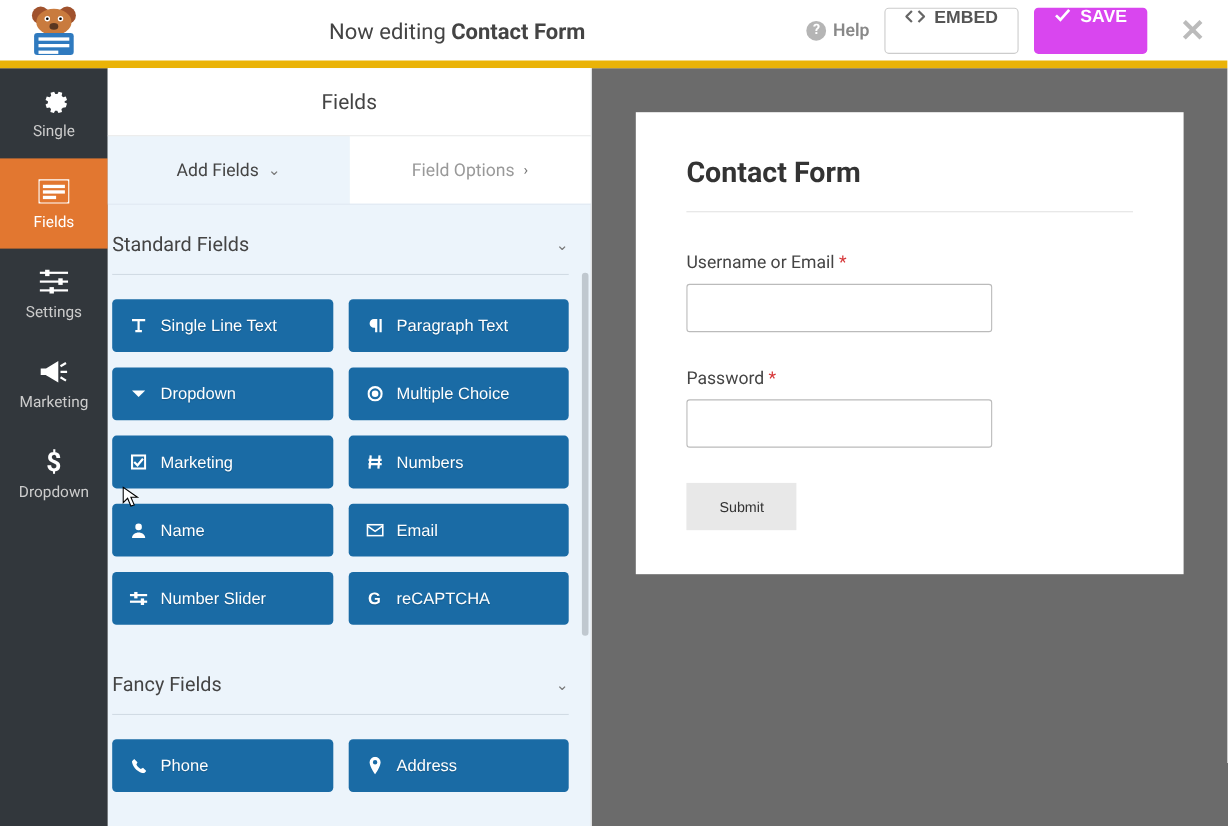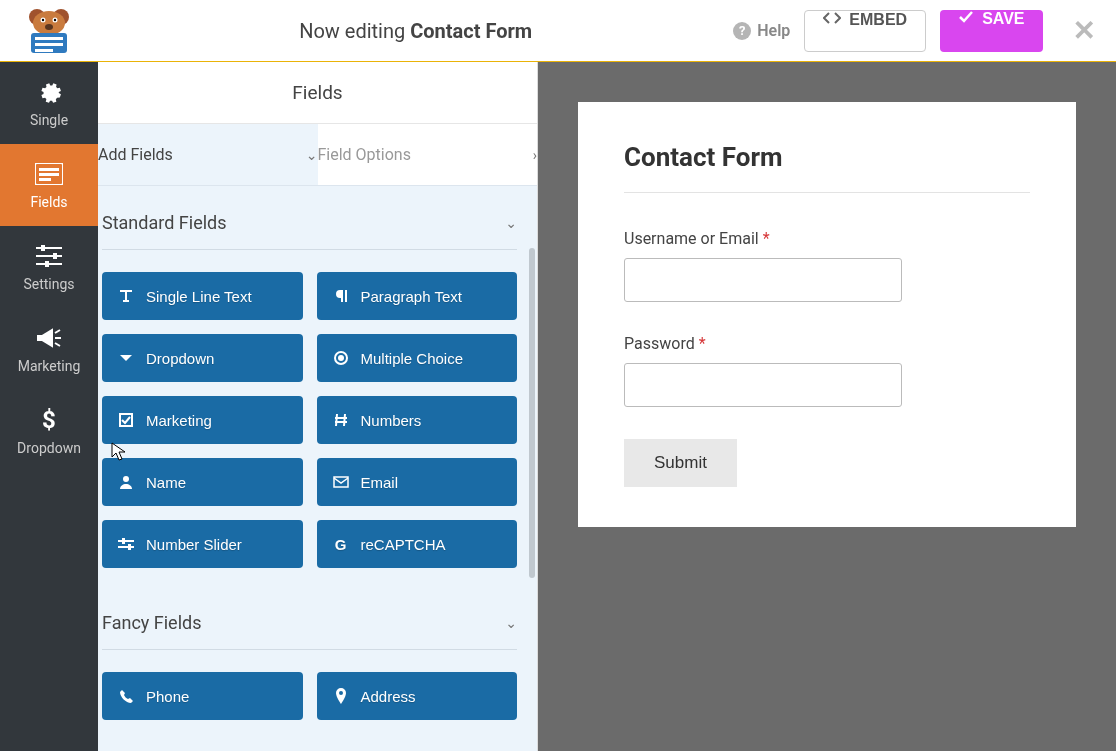--- a/index.html
+++ b/index.html
@@ -1,19 +1,19 @@
 <!DOCTYPE html>
 <html><head>
 <meta charset="utf-8">
 <style>
 * { box-sizing: border-box; margin: 0; padding: 0; }
 body { font-family: -apple-system, BlinkMacSystemFont, "Segoe UI", Roboto, Arial, sans-serif; background: #fff; color: #444; width: 1116px; height: 751px; overflow: hidden; }
 
 
-.topbar { height: 62px; display: flex; align-items: center; border-bottom: 1px solid #eab308; position: relative; }
+.topbar { height: 62px; display: flex; align-items: center; border-bottom: 7px solid #eab308; position: relative; }
 .logo { width: 98px; display: flex; align-items: center; justify-content: center; }
 .logo-svg { width: 60px; height: 48px; }
 .title-area { flex: 1; text-align: center; font-size: 20px; color: #444; }
 .title-area .bold { font-weight: 700; }
 .top-actions { display: flex; align-items: center; gap: 14px; padding-right: 20px; }
 .help { display: flex; align-items: center; gap: 6px; color: #888; font-size: 16px; font-weight: 600; cursor: pointer; }
 .help-icon { width: 18px; height: 18px; border-radius: 50%; background: #b5b5b5; color: #fff; display: flex; align-items: center; justify-content: center; font-size: 13px; font-weight: 700; }
 .btn { display: inline-flex; gap: 8px; height: 42px; padding: 0 18px; border-radius: 4px; font-size: 16px; font-weight: 700; cursor: pointer; border: none; }
 .btn-embed { background: #fff; border: 1px solid #ccc; color: #555; }
 .btn-save { background: #d946ef; color: #fff; }
@@ -22,21 +22,21 @@
 
 .main { display: flex; height: 689px; }
 .sidebar { width: 98px; background: #32373c; color: #ccc; display: flex; flex-direction: column; }
 .side-item { height: 82px; display: flex; flex-direction: column; align-items: center; justify-content: center; gap: 6px; font-size: 14px; cursor: pointer; }
 .side-item.active { background: #e27730; color: #fff; }
 .side-icon { width: 28px; height: 28px; display: flex; align-items: center; justify-content: center; }
 
 .center { width: 440px; display: flex; flex-direction: column; border-right: 1px solid #dcdcdc; background: #ecf4fb; position: relative; }
 .center-header { height: 62px; background: #fff; display: flex; align-items: center; justify-content: center; font-size: 19px; color: #444; border-bottom: 1px solid #e6e6e6; }
 .center-tabs { height: 62px; display: flex; border-bottom: 1px solid #dce5ee; }
-.center-tab { flex: 1; display: flex; align-items: center; justify-content: space-between; gap: 8px; font-size: 16px; cursor: pointer; }
+.center-tab { flex: 1; display: flex; align-items: center; justify-content: center; gap: 8px; font-size: 16px; cursor: pointer; }
 .center-tab.active { background: #ecf4fb; color: #444; }
 .center-tab.inactive { background: #fff; color: #999; }
 .chev { font-size: 14px; color: #777; }
 
 .center-body { flex: 1; overflow-y: auto; padding: 0 20px 20px 4px; }
 .scrollbar-fake { position: absolute; right: 2px; top: 186px; width: 6px; height: 330px; background: #c0c8cf; border-radius: 3px; }
 
 .section-head { display: flex; align-items: center; justify-content: space-between; padding: 26px 0 16px 0; font-size: 18px; color: #444; cursor: pointer; }
 .section-rule { border-top: 1px solid #d1dbe4; margin-bottom: 22px; }
 
@@ -45,21 +45,21 @@
 .field-btn .fi { width: 16px; height: 16px; display: flex; align-items: center; justify-content: center; flex-shrink: 0; }
 
 .preview { flex: 1; background: #6b6b6b; padding: 40px; }
 .form-card { background: #fff; padding: 40px 46px; }
 .form-title { font-size: 26px; font-weight: 700; color: #333; margin-bottom: 20px; }
 .form-rule { border-top: 1px solid #e3e3e3; margin-bottom: 36px; }
 .form-field { margin-bottom: 32px; }
 .form-label { font-size: 16px; color: #444; margin-bottom: 10px; display: block; }
 .req { color: #d63638; }
 .form-input { width: 278px; height: 44px; border: 1px solid #bbb; border-radius: 3px; padding: 0 10px; font-size: 15px; }
-.submit-btn { background: #e8e8e8; border: none; padding: 14px 30px; font-size: 17px; color: #333; cursor: pointer; }
+.submit-btn { background: #e8e8e8; border: none; padding: 14px 30px; font-size: 13px; color: #333; cursor: pointer; }
 
 .cursor { position: absolute; left: 111px; top: 442px; pointer-events: none; }
 
 svg { display: block; }
 </style>
 </head>
 <body>
 
 <div class="topbar">
   <div class="logo">

